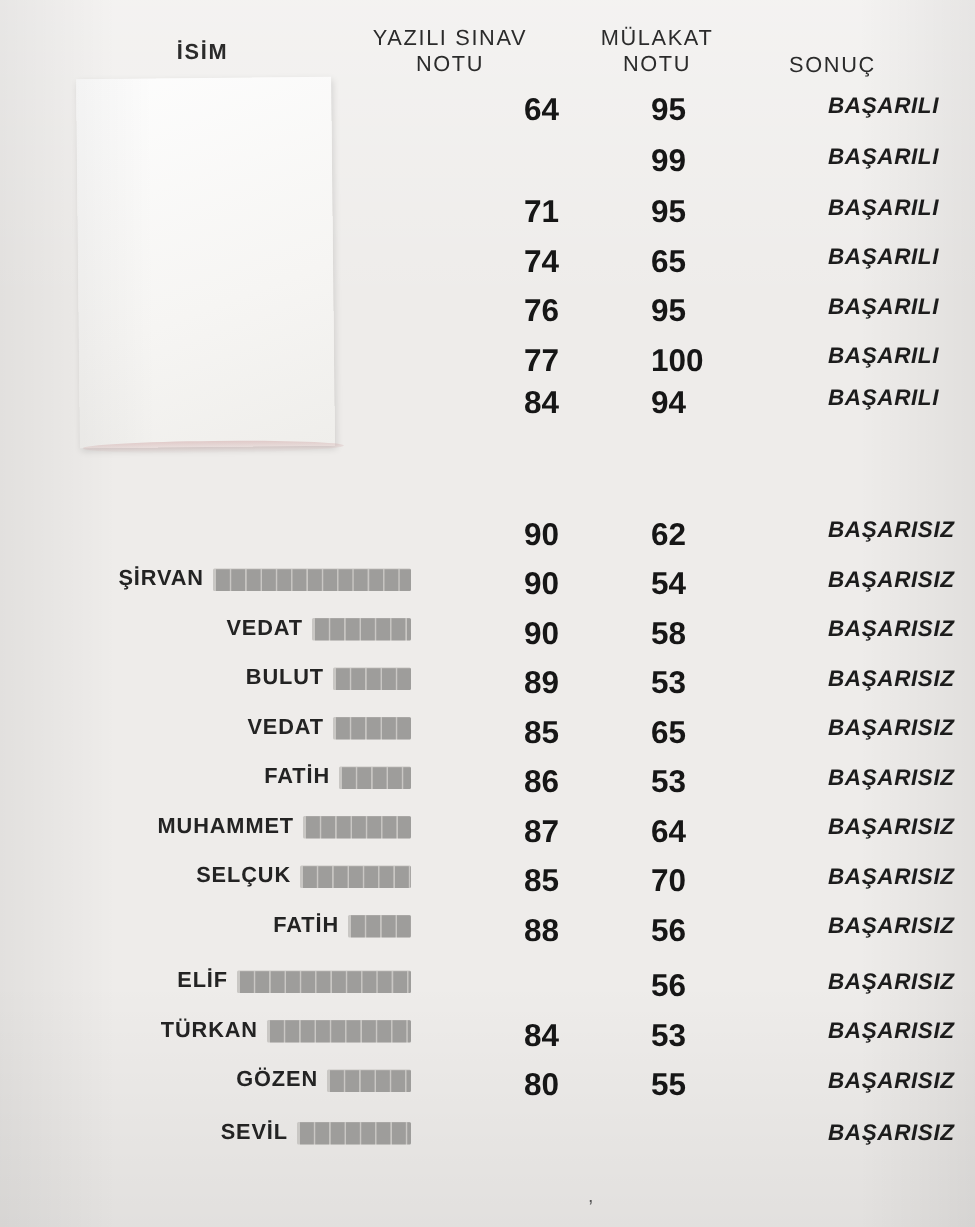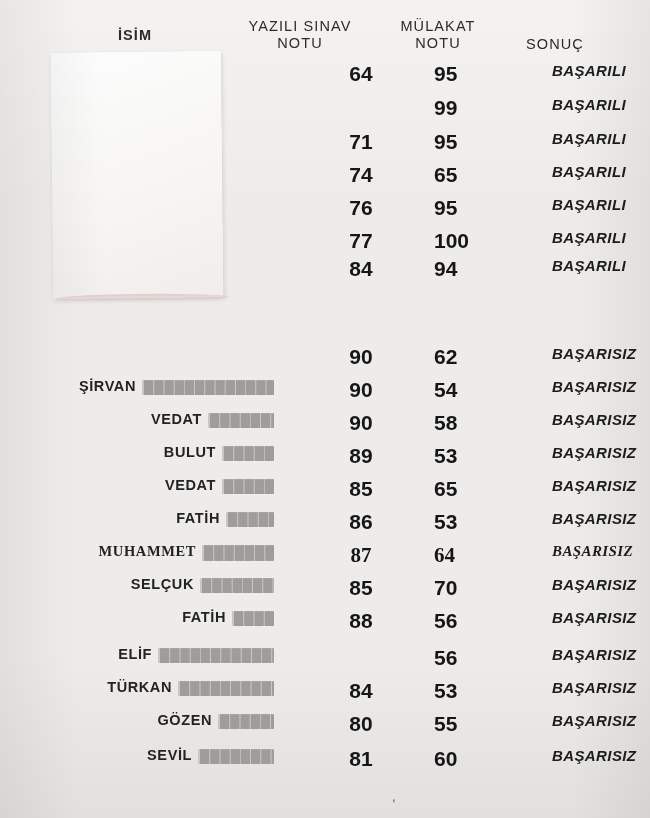--- a/index.html
+++ b/index.html
@@ -238,21 +238,21 @@
         <div class="cell c-yazili">85</div>
         <div class="cell c-mulakat">65</div>
         <div class="cell c-sonuc">BAŞARISIZ</div>
       </div>
       <div class="row" style="top: 510px;">
         <div class="cell c-name"><span>FATİH</span><span class="redact" style="width: 44px;">█████</span></div>
         <div class="cell c-yazili">86</div>
         <div class="cell c-mulakat">53</div>
         <div class="cell c-sonuc">BAŞARISIZ</div>
       </div>
-      <div class="row" style="top: 543px; font-family: Liberation Serif, serif;">
+      <div class="row" style="top: 543px;">
         <div class="cell c-name"><span>MUHAMMET</span><span class="redact" style="width: 68px;">███████</span></div>
         <div class="cell c-yazili">87</div>
         <div class="cell c-mulakat">64</div>
         <div class="cell c-sonuc">BAŞARISIZ</div>
       </div>
       <div class="row" style="top: 576px;">
         <div class="cell c-name"><span>SELÇUK</span><span class="redact" style="width: 70px;">████████</span></div>
         <div class="cell c-yazili">85</div>
         <div class="cell c-mulakat">70</div>
         <div class="cell c-sonuc">BAŞARISIZ</div>
@@ -275,22 +275,20 @@
         <div class="cell c-sonuc">BAŞARISIZ</div>
       </div>
       <div class="row" style="top: 712px;">
         <div class="cell c-name"><span>GÖZEN</span><span class="redact" style="width: 52px;">██████</span></div>
         <div class="cell c-yazili">80</div>
         <div class="cell c-mulakat">55</div>
         <div class="cell c-sonuc">BAŞARISIZ</div>
       </div>
       <div class="row" style="top: 747px;">
         <div class="cell c-name"><span>SEVİL</span><span class="redact" style="width: 72px;">████████</span></div>
-        <div class="cell c-yazili">81</div>
-        <div class="cell c-mulakat">60</div>
         <div class="cell c-sonuc">BAŞARISIZ</div>
       </div>
     </div>
 
   <div class="slip">
     <div class="slip-fold"></div>
   </div>
 
   <div class="mark">,</div>
 </div>

